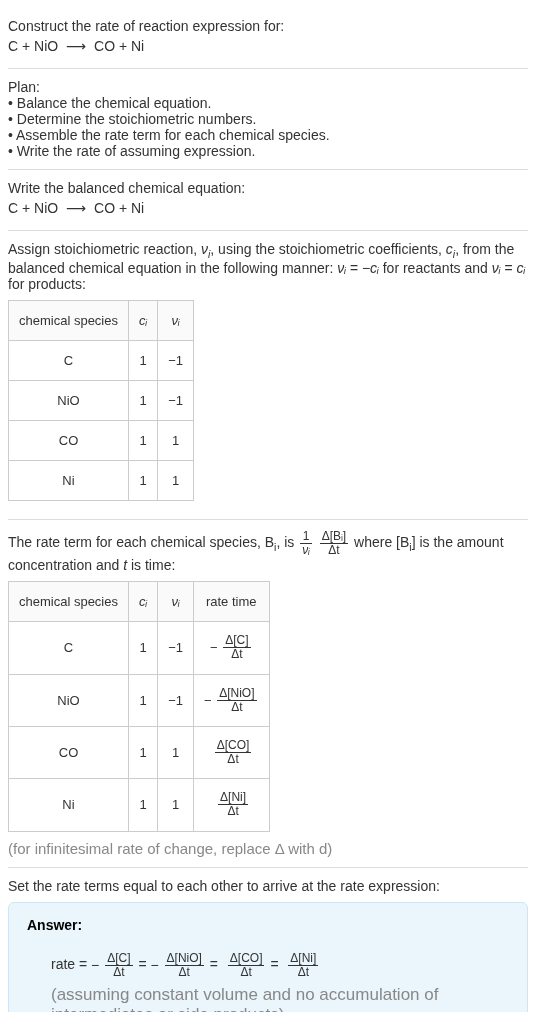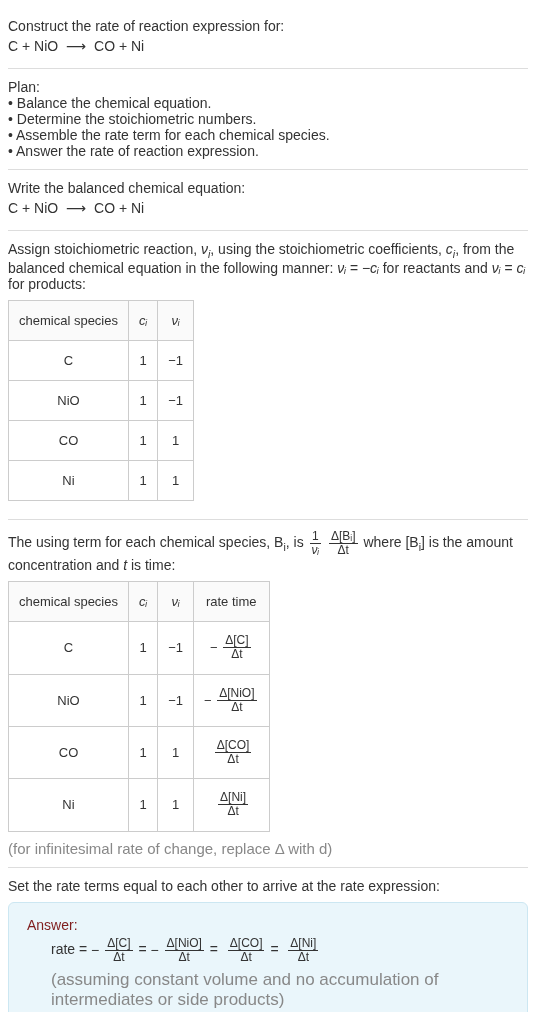--- a/index.html
+++ b/index.html
@@ -45,22 +45,23 @@
     margin-top: 4px;
   }
   .answer-box {
     background: #eaf6fb;
     border: 1px solid #cce7f2;
     border-radius: 6px;
     padding: 14px 18px;
     margin-top: 8px;
   }
   .answer-title {
-    color: #7f1d1d;
-    margin-bottom: 4px;
+    color: #000000;
+    margin-bottom: 19px;
+    font-weight: bold;
   }
   .answer-note {
     font-size: 17px;
     color: #888;
     margin-top: 6px;
   }
   .frac {
     display: inline-block;
     vertical-align: middle;
     text-align: center;
@@ -99,21 +100,21 @@
     <span class="arrow">⟶</span>
     <span>CO + Ni</span>
   </div>
 </div>
 
 <div class="section">
   <div>Plan:</div>
   <div>• <span>Balance the chemical equation.</span></div>
   <div>• <span>Determine the stoichiometric numbers.</span></div>
   <div>• <span>Assemble the rate term for each chemical species.</span></div>
-  <div>• <span>Answer the rate of reaction expression.</span></div>
+  <div>• <span>Write the rate of assuming expression.</span></div>
 </div>
 
 <div class="section">
   <div>Write the balanced chemical equation:</div>
   <div class="eq">
     <span>C + NiO</span>
     <span class="arrow">⟶</span>
     <span>CO + Ni</span>
   </div>
 </div>
@@ -148,21 +149,21 @@
       <td>Ni</td>
       <td>1</td>
       <td>1</td>
     </tr>
   </tbody>
     </table>
 </div>
 
 <div class="section">
   <div>
-    <span>The using term for each chemical species, B</span><span class="sub">i</span><span>, is </span>
+    <span>The rate term for each chemical species, B</span><span class="sub">i</span><span>, is </span>
     <span class="frac">
       <span class="num">1</span>
       <span class="den"><i>νᵢ</i></span>
     </span>
     <span class="frac">
       <span class="num">Δ[Bᵢ]</span>
       <span class="den">Δt</span>
     </span>
     <span> where [B</span><span class="sub">i</span><span>] is the amount concentration and </span><i>t</i><span> is time:</span>
   </div>

